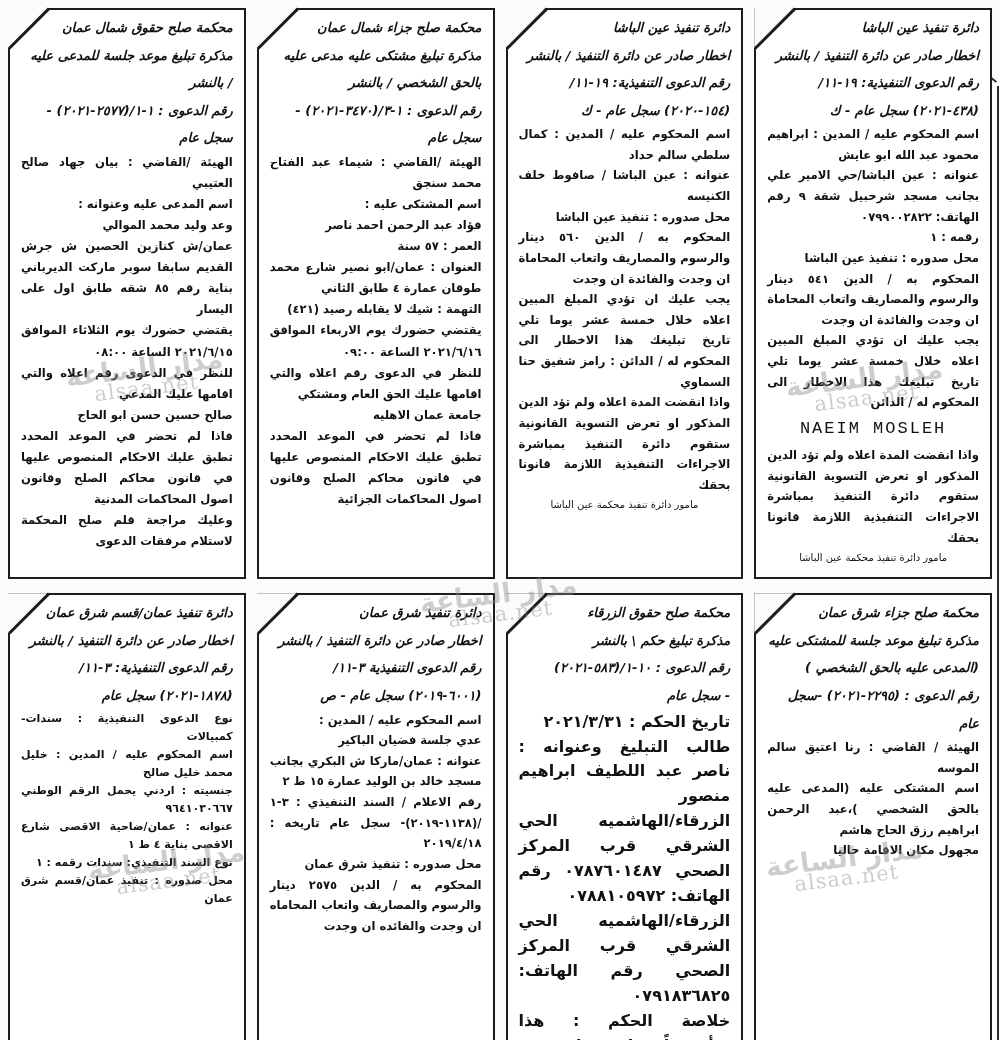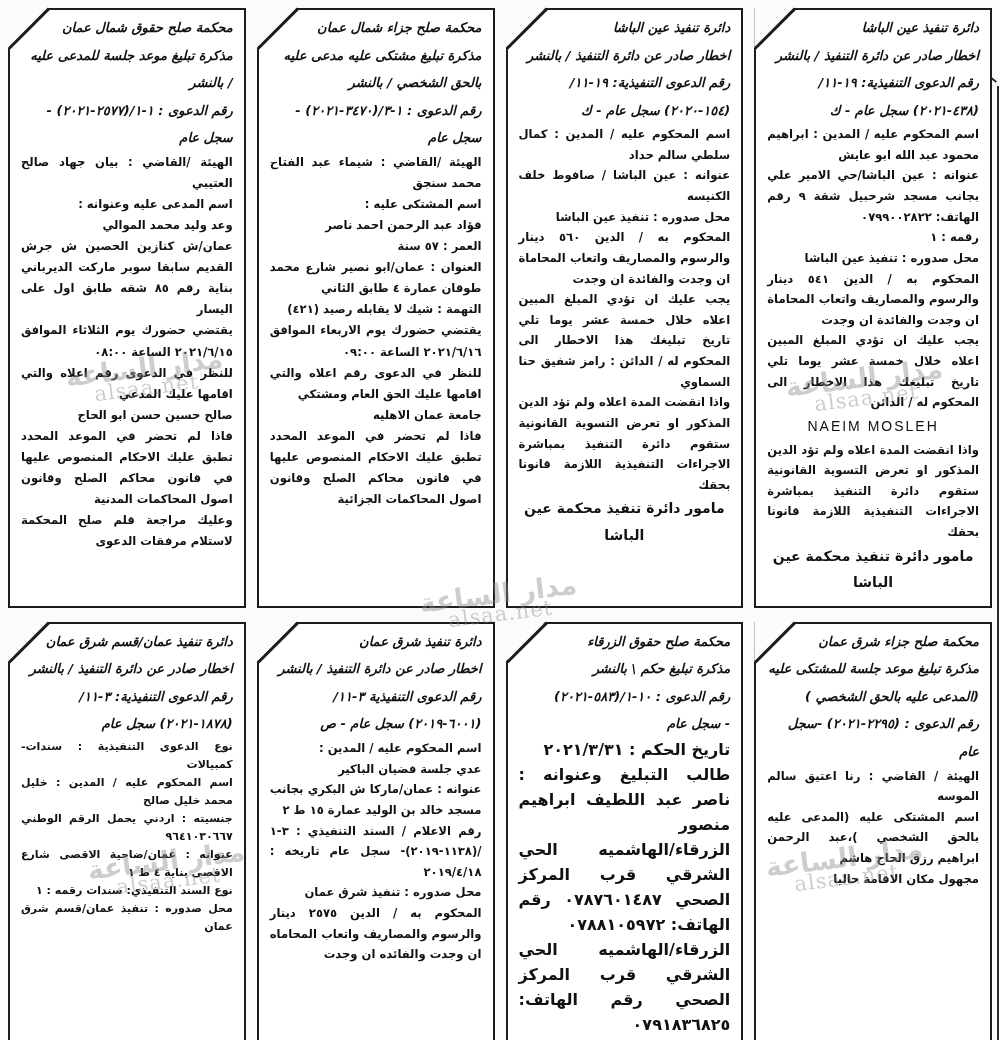--- a/index.html
+++ b/index.html
@@ -40,24 +40,24 @@
   .lh{ 
     font-size:13px;font-weight:bold;line-height:2.12;text-align:right;
     letter-spacing:-0.2px;
     font-style:italic;
   }
   .lb{ 
     font-size:11.6px;font-weight:bold;line-height:1.78;
     text-align:justify;text-justify:inter-word;
   }
   .lc{ 
-    font-size:14px;font-weight:bold;line-height:1.9;text-align:center;
+    font-size:10px;font-weight:normal;line-height:1.9;text-align:center;
   }
   .le{ 
-    font-family:Liberation Sans, sans-serif;font-size:14px;letter-spacing:2px;
+    font-family:Liberation Mono, monospace;font-size:17px;letter-spacing:2px;
     line-height:1.9;text-align:center;direction:ltr;
   }
   
   .n6 .lb{font-size:16px;line-height:1.56;}
   .n8 .lb{font-size:11px;line-height:1.64;}
   .n3 .lb,.n4 .lb{line-height:1.82;}
   
   .wm{
     position:absolute;display:flex;flex-direction:column;align-items:center;
     transform:rotate(-7deg);opacity:.42;color:#8a8a8a;z-index:3;

